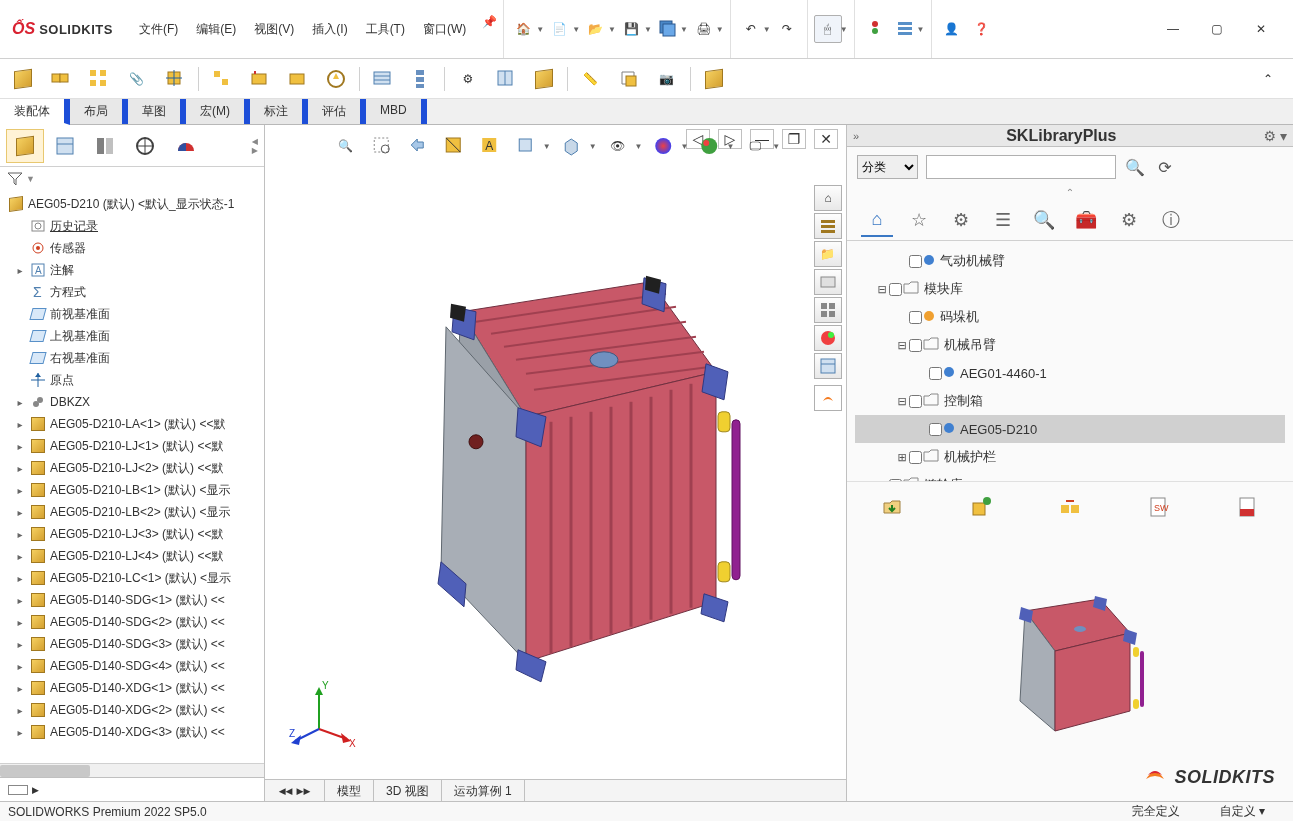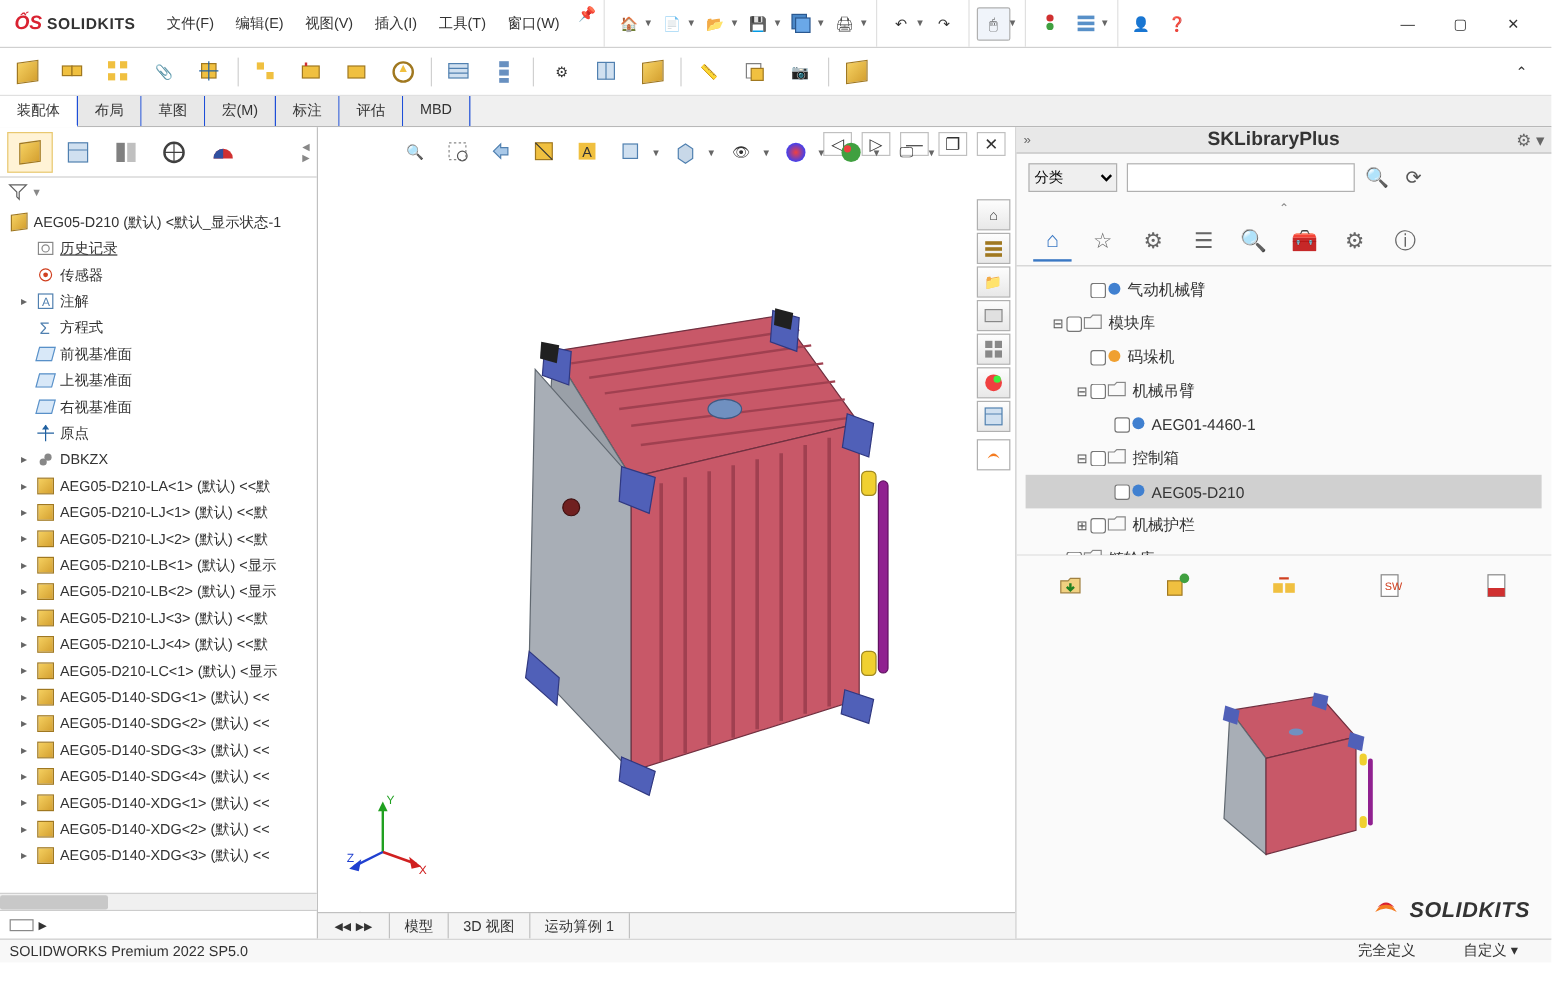--- a/index.html
+++ b/index.html
@@ -1,33 +1,33 @@
 <!DOCTYPE html>
 <html><head>
 <meta charset="utf-8">
 <style>
 * { box-sizing: border-box; margin: 0; padding: 0; font-family: "Microsoft YaHei", Arial, sans-serif; }
 body { width: 1293px; height: 827px; background: #fff; overflow: hidden; font-size: 12px; color: #333; }
-.titlebar { height: 40px; display: flex; align-items: center; border-bottom: 1px solid #d0d0d0; padding: 0 4px; }
+.titlebar { height: 59px; display: flex; align-items: center; border-bottom: 1px solid #d0d0d0; padding: 0 4px; }
 .logo { display: flex; align-items: center; gap: 4px; padding: 0 8px; }
 .logo-icon { color: #d92231; font-weight: bold; font-style: italic; font-size: 16px; }
 .logo-text { font-weight: bold; font-size: 13px; letter-spacing: 0.5px; }
 .menubar { display: flex; gap: 2px; margin-left: 10px; }
 .menu-item { padding: 6px 8px; cursor: pointer; }
 .pin-icon { padding: 0 6px; color: #666; }
 .tb-group { display: flex; align-items: center; gap: 2px; padding: 0 6px; border-left: 1px solid #e0e0e0; height: 100%; }
 .tb-btn { width: 28px; height: 28px; display: flex; align-items: center; justify-content: center; cursor: pointer; border-radius: 2px; }
 .tb-btn svg { width: 20px; height: 20px; }
 .win-controls { margin-left: auto; display: flex; gap: 8px; padding-right: 10px; }
 .win-btn { width: 36px; height: 28px; display: flex; align-items: center; justify-content: center; cursor: pointer; }
 .toolbar2 { height: 40px; display: flex; align-items: center; padding: 2px 8px; gap: 8px; border-bottom: 1px solid #e0e0e0; }
 .tb2-btn { width: 30px; height: 30px; display: flex; align-items: center; justify-content: center; cursor: pointer; }
 .collapse-arrow { margin-left: auto; padding: 0 12px; cursor: pointer; }
 .tab-strip { height: 26px; display: flex; border-bottom: 1px solid #b8b8b8; background: #f0f0f0; }
-.cmd-tab { padding: 4px 14px; border-right: 1px solid #1d4ed8; cursor: pointer; background: #e8e8e8; }
+.cmd-tab { padding: 4px 14px; border-right: 6px solid #1d4ed8; cursor: pointer; background: #e8e8e8; }
 .cmd-tab.active { background: #fff; border-bottom: 2px solid #fff; margin-bottom: -1px; }
 .main-area { display: flex; height: 676px; }
 .left-panel { width: 265px; border-right: 1px solid #c0c0c0; display: flex; flex-direction: column; background: #fff; }
 .lp-icons { height: 42px; display: flex; align-items: center; padding: 0 6px; gap: 2px; border-bottom: 1px solid #d0d0d0; }
 .lp-icon-btn { width: 38px; height: 34px; display: flex; align-items: center; justify-content: center; border: 1px solid transparent; cursor: pointer; }
 .lp-icon-btn.active { background: #fff3d6; border: 1px solid #e8c870; }
 .filter-row { height: 24px; padding: 2px 6px; display: flex; align-items: center; }
 .filter-icon { width: 18px; height: 18px; }
 .tree-wrap { flex: 1; overflow: auto; padding: 2px 0; }
 .tree-row { display: flex; align-items: center; height: 22px; padding: 0 4px; white-space: nowrap; cursor: pointer; }
@@ -47,21 +47,21 @@
 .triad { position: absolute; left: 24px; bottom: 52px; }
 .vp-label { position: absolute; left: 8px; bottom: 6px; font-weight: bold; font-size: 13px; }
 .vp-tabs { position: absolute; left: 0; bottom: 0; right: 0; height: 22px; background: #f4f4f4; border-top: 1px solid #c0c0c0; display: flex; }
 .vp-tab { padding: 3px 12px; border-right: 1px solid #c0c0c0; cursor: pointer; font-size: 12px; }
 .right-panel { width: 447px; border-left: 1px solid #c0c0c0; display: flex; flex-direction: column; background: #fafafa; }
 .rp-head { height: 22px; display: flex; align-items: center; background: #e8e8e8; border-bottom: 1px solid #c0c0c0; padding: 0 6px; }
 .rp-head-arrow { font-size: 11px; color: #666; }
 .rp-title { flex: 1; text-align: center; font-weight: bold; font-size: 16px; }
 .rp-gear { font-size: 14px; color: #666; cursor: pointer; }
 .rp-search { height: 40px; display: flex; align-items: center; gap: 8px; padding: 0 10px; }
-.rp-select { height: 24px; width: 74px; border: 1px solid #b0b0b0; font-size: 12px; }
+.rp-select { height: 24px; width: 61px; border: 1px solid #b0b0b0; font-size: 12px; }
 .rp-input { height: 24px; flex: 1; border: 1px solid #b0b0b0; padding: 0 6px; max-width: 190px; }
 .rp-ico { width: 22px; height: 22px; display: flex; align-items: center; justify-content: center; cursor: pointer; font-size: 16px; color: #555; }
 .rp-collapse { height: 14px; text-align: center; font-size: 10px; color: #888; cursor: pointer; }
 .rp-tabs { height: 40px; display: flex; align-items: center; gap: 10px; padding: 0 14px; border-bottom: 1px solid #d0d0d0; }
 .rp-tab { width: 32px; height: 32px; display: flex; align-items: center; justify-content: center; cursor: pointer; border-bottom: 2px solid transparent; font-size: 18px; color: #666; }
 .rp-tab.active { border-bottom: 2px solid #3a78c4; color: #3a78c4; }
 .rp-tree { flex: 0 0 240px; overflow: auto; padding: 6px 8px; font-family: "SimSun", monospace; }
 .rp-tree-row { display: flex; align-items: center; height: 28px; cursor: pointer; }
 .rp-tree-row.selected { background: #d0d0d0; }
 .rp-caret { width: 14px; text-align: center; font-size: 11px; color: #555; }

